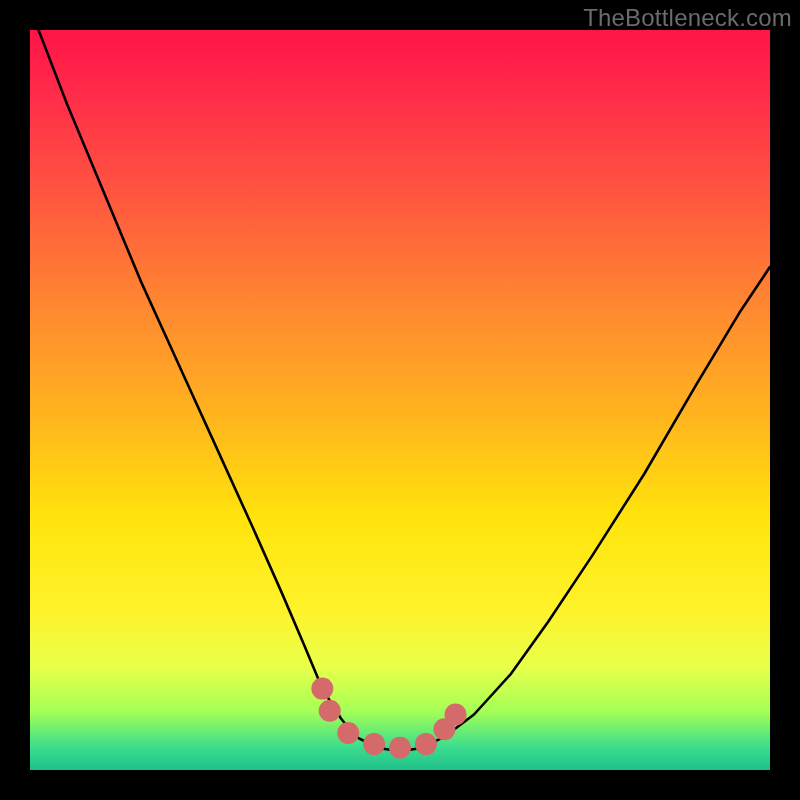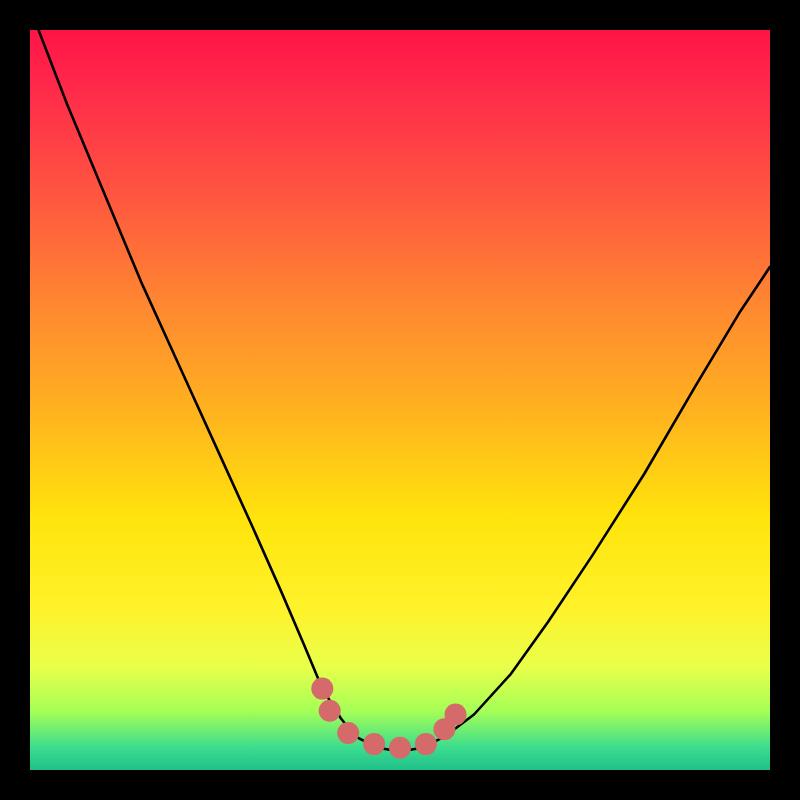--- a/index.html
+++ b/index.html
@@ -76,14 +76,15 @@
           <circle cx="344.1" cy="714.1" r="11" fill="#d46a6a"></circle>
           <circle cx="370.0" cy="717.8" r="11" fill="#d46a6a"></circle>
           <circle cx="395.9" cy="714.1" r="11" fill="#d46a6a"></circle>
           <circle cx="414.4" cy="699.3" r="11" fill="#d46a6a"></circle>
           <circle cx="425.5" cy="684.5" r="11" fill="#d46a6a"></circle>
         </g>
     </svg>
 
   </div>
 
+  <div class="watermark">TheBottleneck.com</div>
 
 </div>
 
 </body></html>

